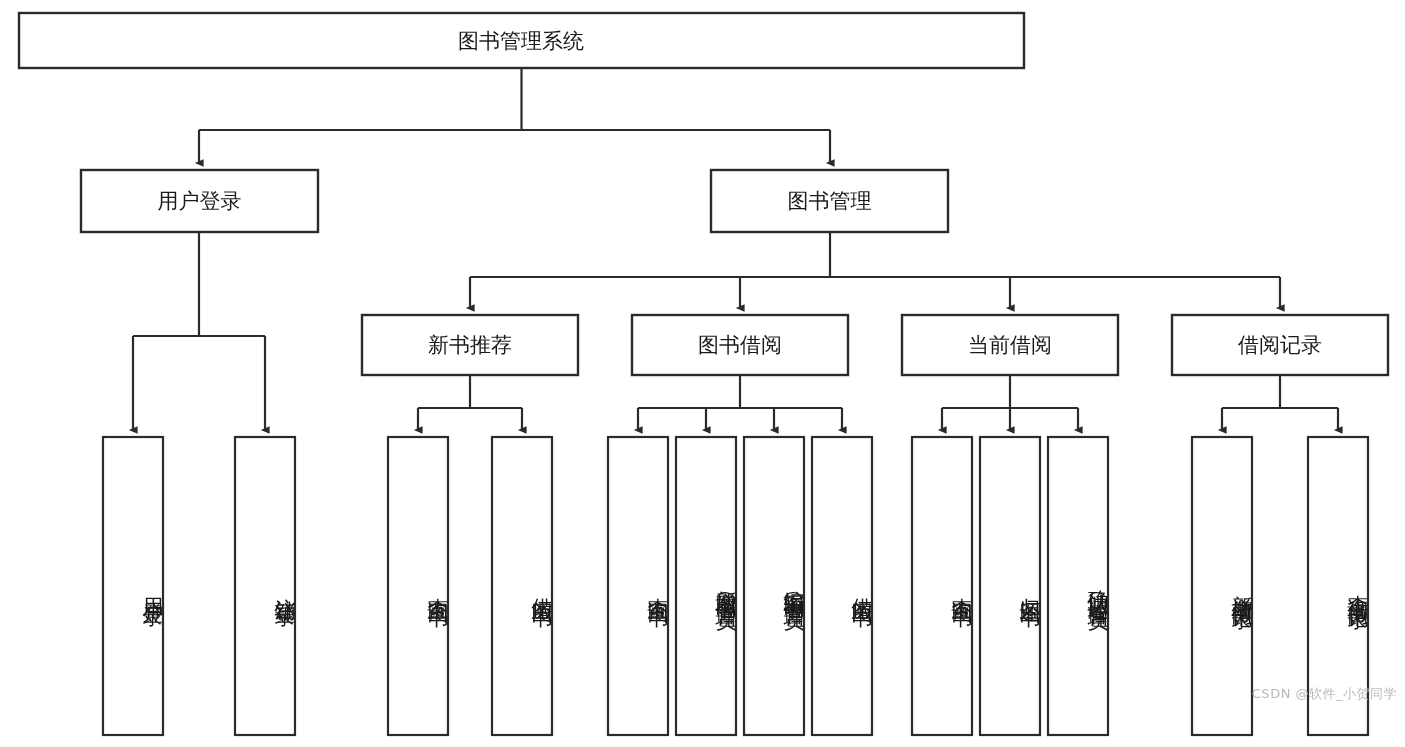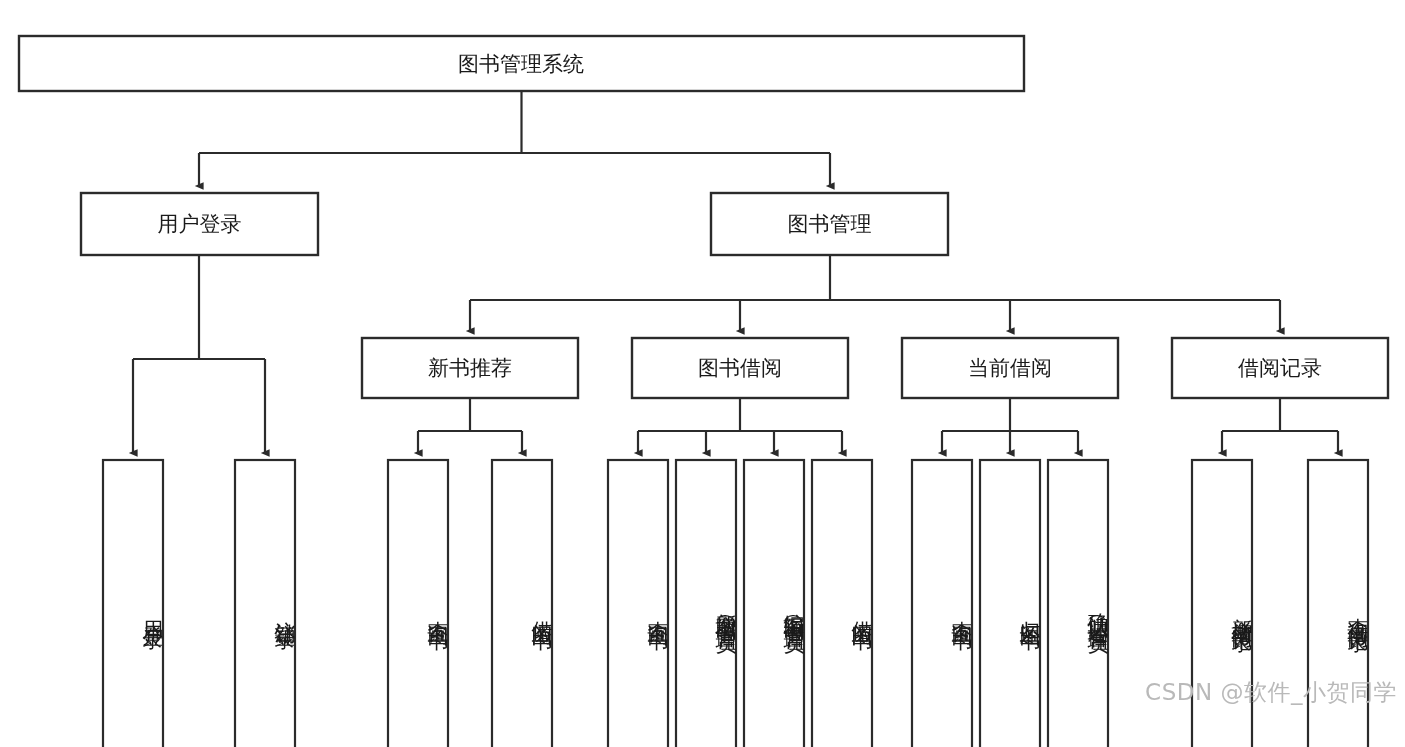--- a/index.html
+++ b/index.html
@@ -13,21 +13,20 @@
     height: 747px;
     overflow: hidden;
     font-family: "DejaVu Sans", "Liberation Sans", sans-serif;
     position: relative;
   }
   #diagram-root {
     position: relative;
     width: 1405px;
     height: 707px;
     background: #ffffff;
-    margin-top: 23px;
   }
   svg.tree-canvas {
     position: absolute;
     left: 0;
     top: 0;
     width: 1405px;
     height: 747px;
     display: block;
   }
   .node-box {
@@ -64,23 +63,23 @@
     font-size: 21px;
     line-height: 1.0;
     color: #1a1a1a;
     letter-spacing: 3px;
     white-space: nowrap;
     pointer-events: none;
   }
   .watermark {
     position: absolute;
     right: 8px;
-    bottom: 22px;
-    font-family: "DejaVu Sans", "Liberation Sans", sans-serif;
-    font-size: 23px;
+    bottom: 4px;
+    font-family: "DejaVu Sans", "Liberation Sans", sans-serif;
+    font-size: 13px;
     color: #b9b9b9;
     letter-spacing: 0.5px;
     white-space: nowrap;
   }
 </style>
 </head>
 <body>
 
 <div id="diagram-root">
 

